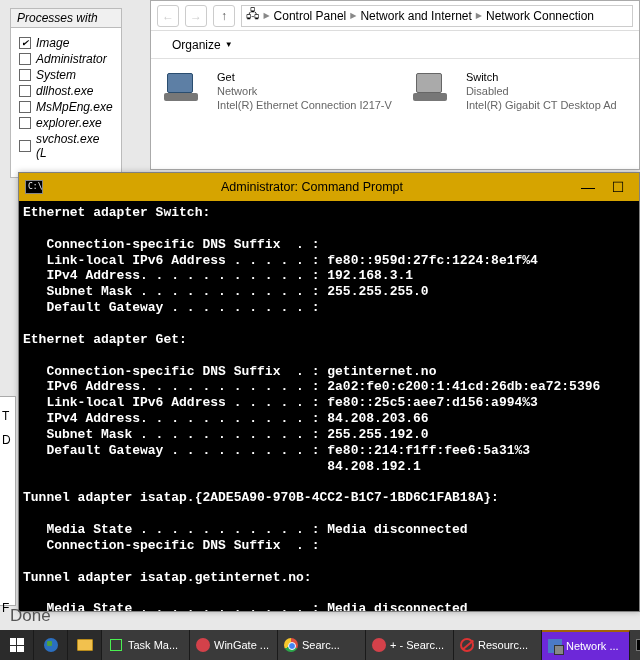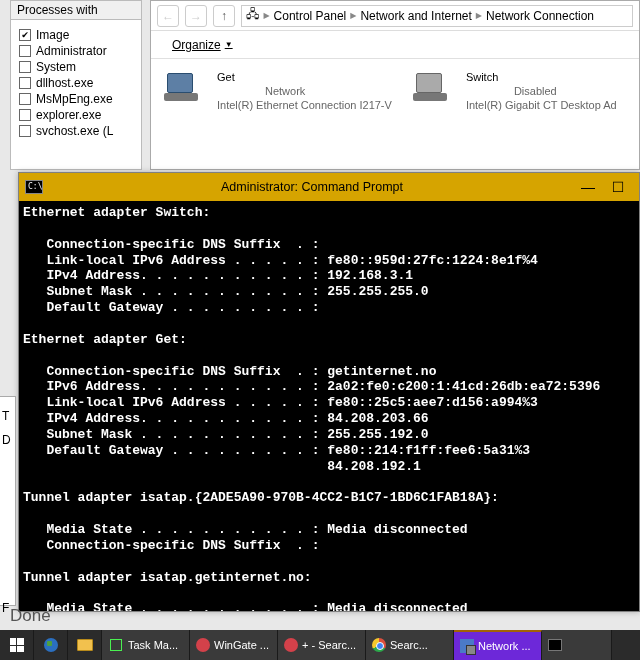--- a/index.html
+++ b/index.html
@@ -7,22 +7,22 @@
     width: 640px; height: 660px;
     font-family: "Segoe UI", Tahoma, sans-serif;
     font-size: 12px;
     background: #e8e8e8;
     overflow: hidden;
     position: relative;
   }
 
   
   .processes {
-    position: absolute; left: 10px; top: 0; width: 132px; height: 170px;
-    background: #fff; border: 1px solid #bbb;
+    position: absolute; left: 10px; top: 8px; width: 112px; height: 170px;
+    background: #fff; border: 1px solid #bbb; font-style: italic;
   }
   .processes .title {
     background: #f0f0f0; border-bottom: 1px solid #bbb; padding: 2px 6px;
     font-size: 12px;
   }
   .processes .body { padding: 6px 8px; }
   .chk-row { display: flex; align-items: center; gap: 5px; margin: 2px 0; }
   .chk {
     width: 12px; height: 12px; border: 1px solid #666; display: inline-flex;
     align-items: center; justify-content: center; font-size: 9px;
@@ -49,38 +49,38 @@
     display: flex; align-items: center; padding: 0 4px; gap: 4px;
     overflow: hidden; white-space: nowrap;
   }
   .bc-sep { color: #888; font-size: 8px; }
   .nc-toolbar {
     height: 28px; border-bottom: 1px solid #e0e0e0;
     display: flex; align-items: center; padding: 0 12px;
   }
   .organize {
     padding: 3px 8px; border: 1px solid transparent; border-radius: 2px;
-    display: flex; align-items: center; gap: 4px; text-decoration: underline;
+    display: flex; align-items: center; gap: 4px;
   }
   .nc-body { flex: 1; display: flex; gap: 24px; padding: 12px 16px; }
   .adapter { display: flex; gap: 8px; }
   .adapter-icon {
     width: 42px; height: 38px; position: relative; flex-shrink: 0;
   }
   .adapter-icon .dev {
     position: absolute; left: 0; top: 2px; width: 26px; height: 20px;
     background: #5d7fa5; border: 1px solid #2a4d6f; border-radius: 2px;
   }
   .adapter-icon .dev::after {
     content: ""; position: absolute; bottom: -9px; left: -4px; width: 34px; height: 8px;
     background: #777; border-radius: 2px;
   }
   .adapter-detail { font-size: 11px; line-height: 1.25; white-space: nowrap; }
   .adapter-detail .n { color: #000; }
-  .adapter-detail .s { color: #666; margin-left: 48px; }
+  .adapter-detail .s { color: #666; }
   .adapter-detail .d { color: #666; }
 
   
   .cmdwin {
     position: absolute; left: 18px; top: 172px; right: 0; height: 440px;
     border: 1px solid #808080;
     box-shadow: 0 0 6px rgba(0,0,0,0.25);
     display: flex; flex-direction: column;
   }
   .cmd-titlebar {
@@ -300,26 +300,30 @@
     <span class="tb-icon">
       <span style="width:12px;height:12px;border:1px solid #4af051;display:inline-block;"></span>
     </span>
     <span>Task Ma...</span>
   </div>
   <div class="tb-item tb-app">
     <span class="opera"></span>
     <span>WinGate ...</span>
   </div>
   <div class="tb-item tb-app">
+    <span class="chrome"></span>
+    <span>Searc...</span>
+  </div>
+  <div class="tb-item tb-app">
     <span class="opera"></span>
     <span>+ - Searc...</span>
   </div>
   <div class="tb-item tb-app">
-    <span class="chrome"></span>
-    <span>Searc...</span>
+    <span class="nobadge"></span>
+    <span>Resourc...</span>
   </div>
   <div class="tb-item tb-app active">
     <span class="netcfg"></span>
     <span>Network ...</span>
   </div>
   <div class="tb-item tb-app" style="min-width:70px;">
     <span class="cmdp"></span>
 
   </div>
 </div>

